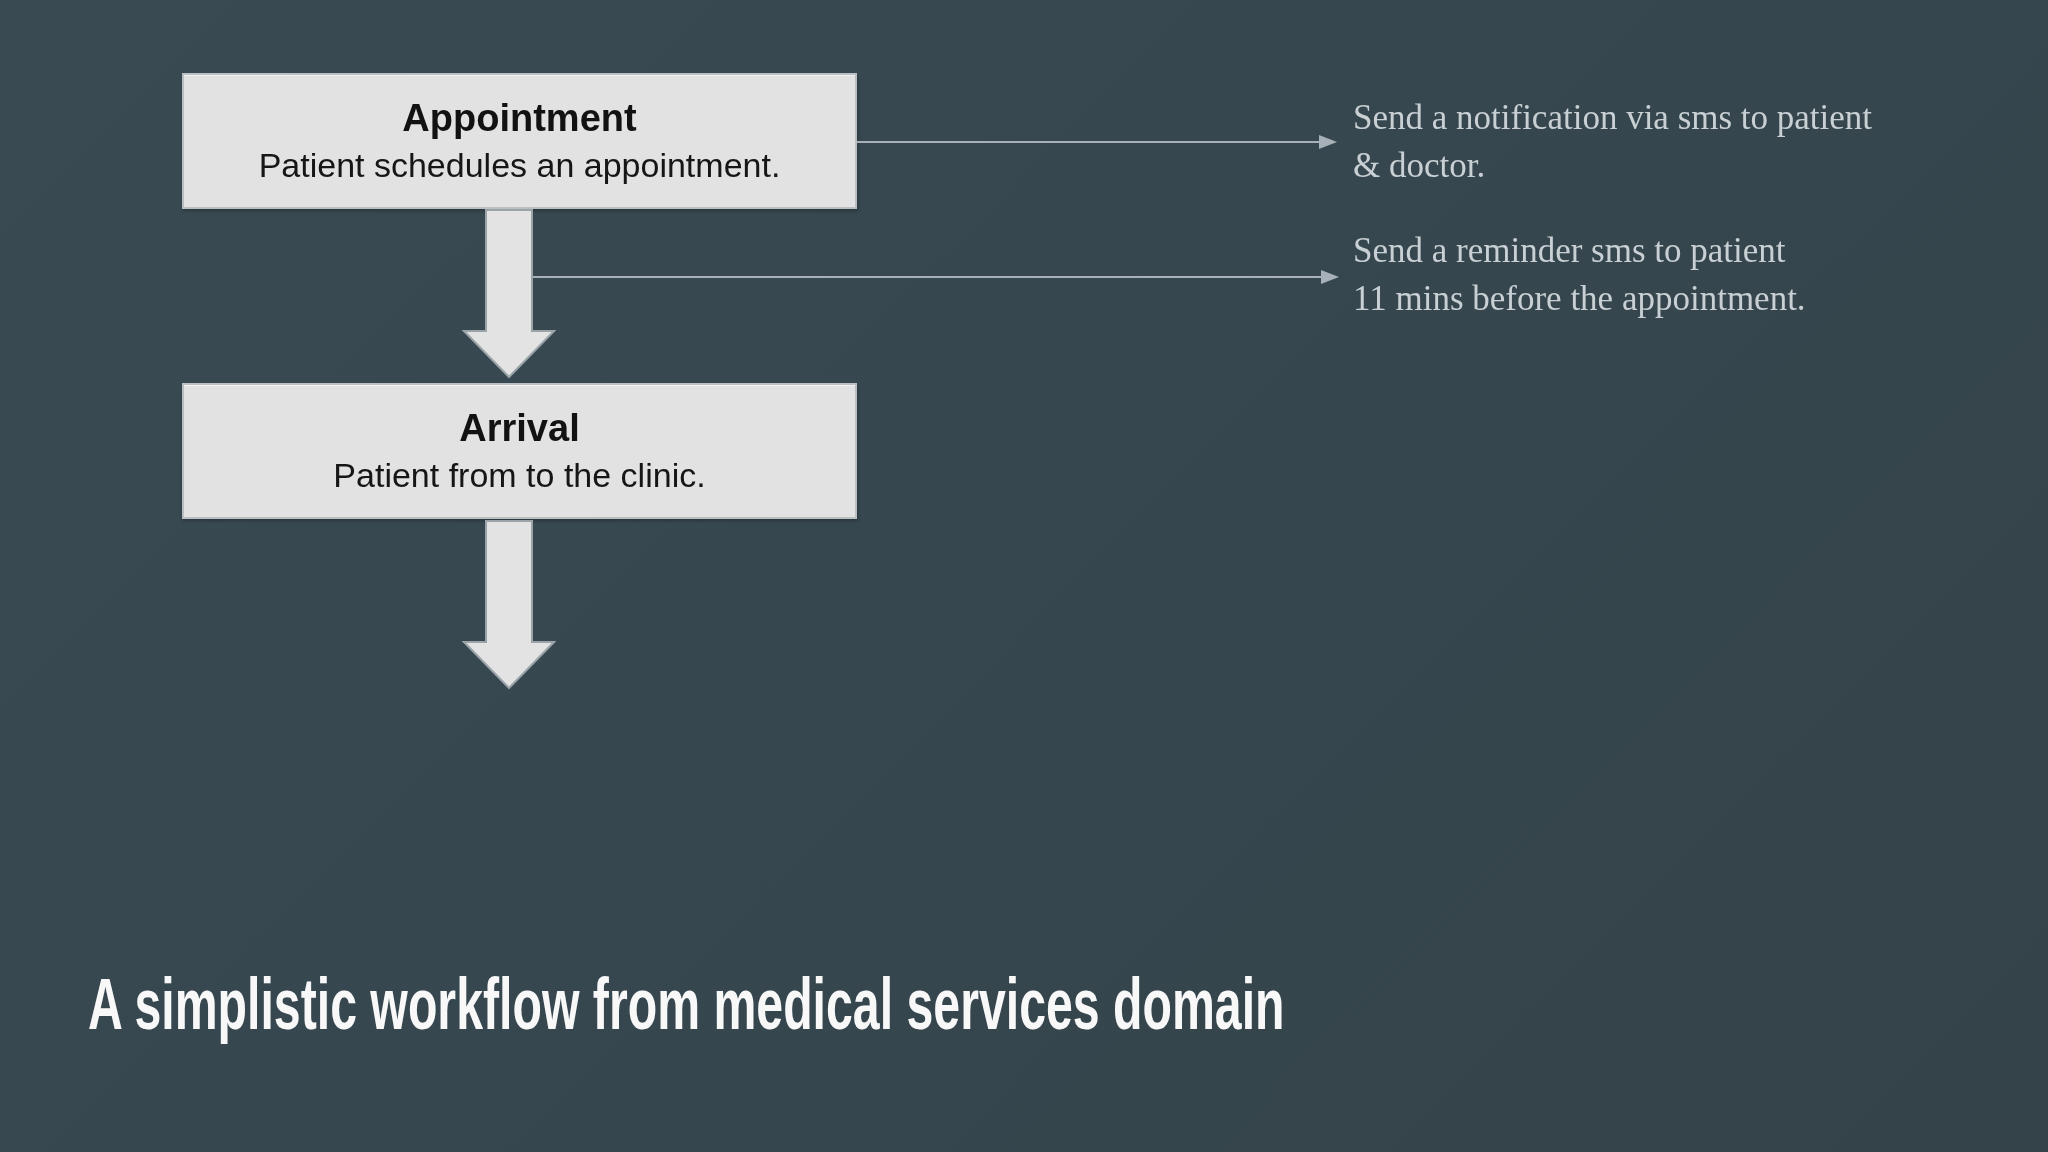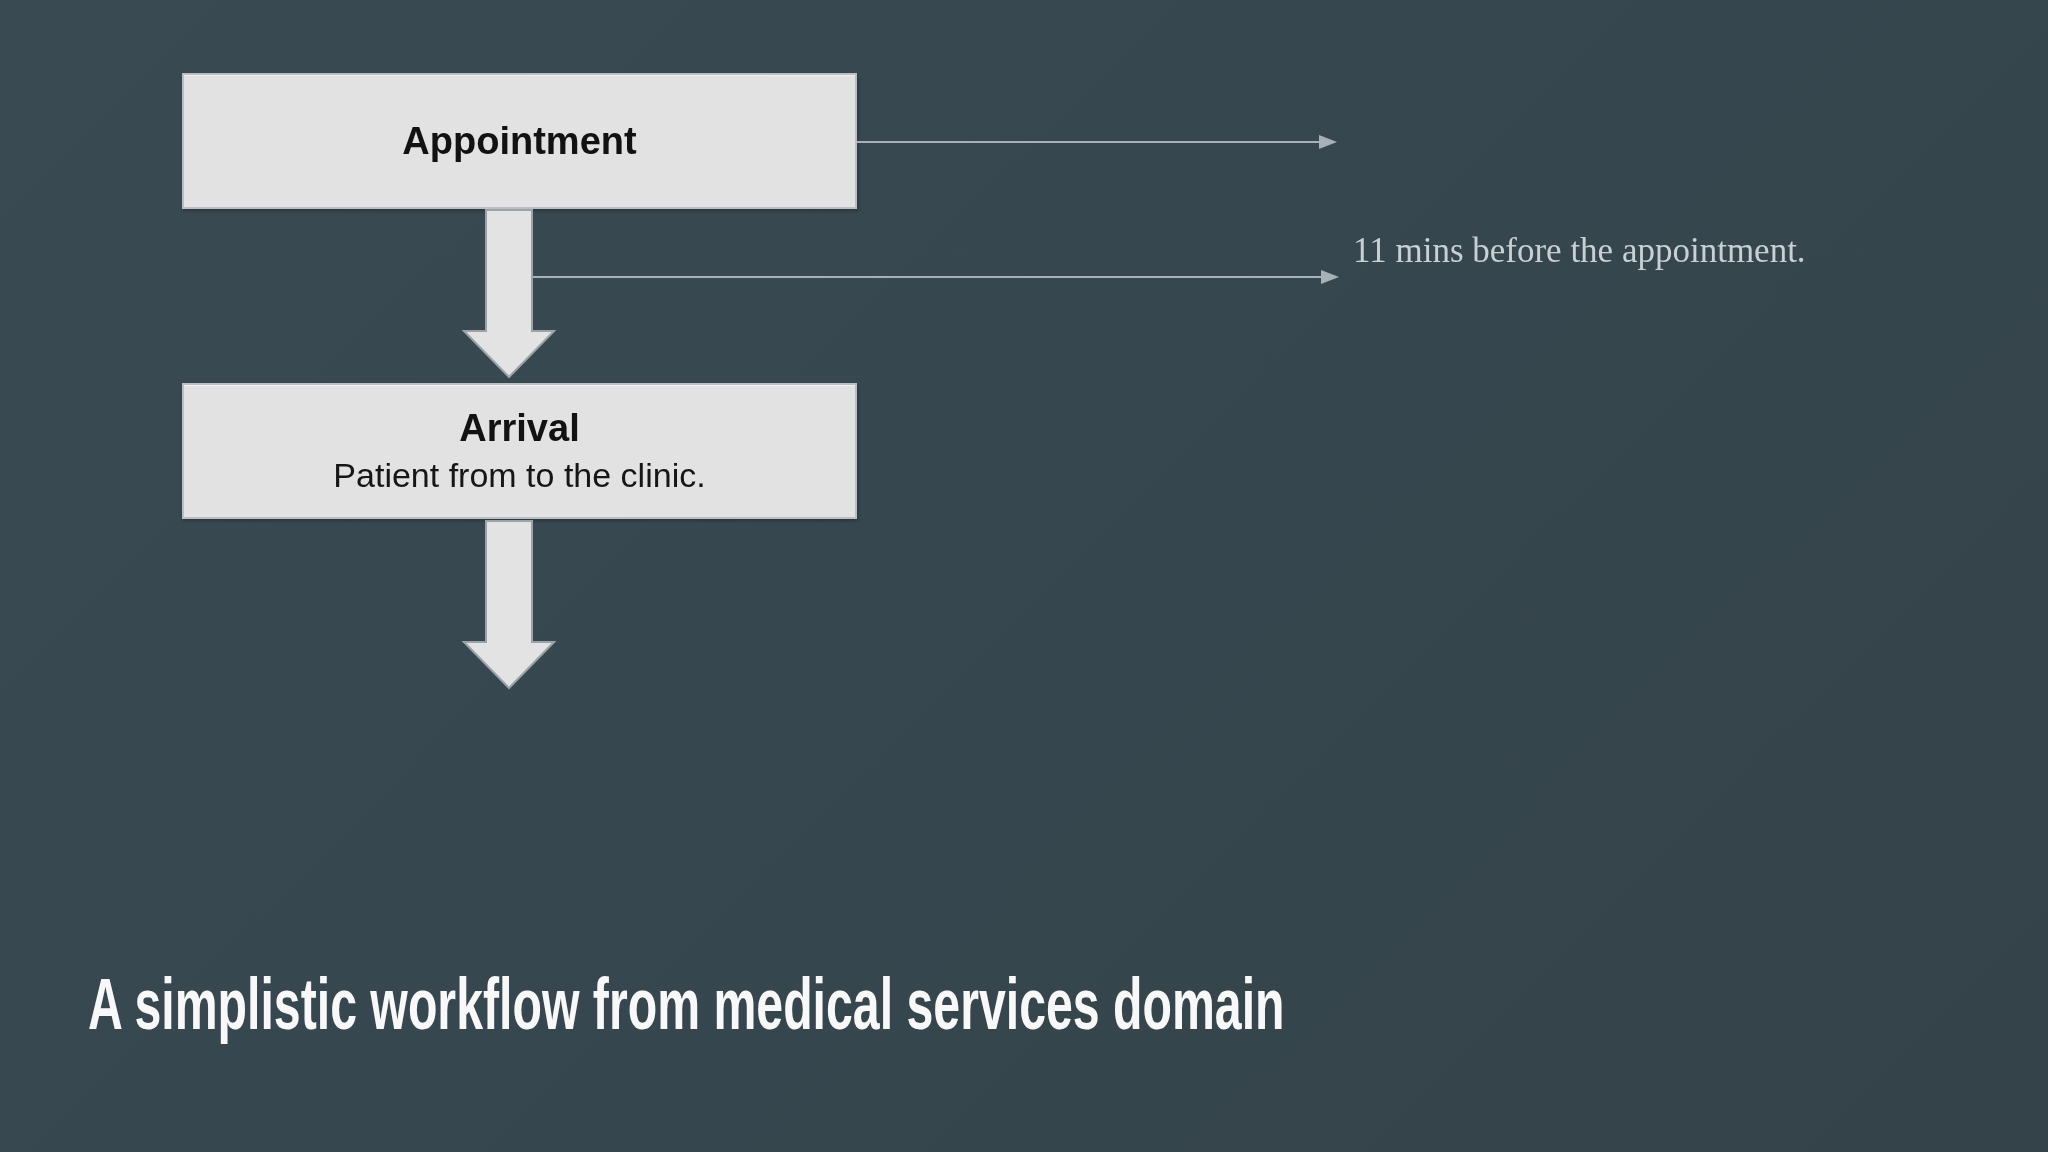--- a/index.html
+++ b/index.html
@@ -74,20 +74,21 @@
     line-height: 76px;
   }
 </style>
 </head>
 <body>
 
 <div id="canvas">
 
   <div class="node" style="top:73px">
     <div class="node-title">Appointment</div>
+    <div class="node-desc">Patient schedules an appointment.</div>
   </div>
 
   <svg class="block-arrow" style="top:209px" viewBox="0 0 94 170">
     <polygon points="24,1 70,1 70,122 92,122 47,168 2,122 24,122" fill="#e3e3e3" stroke="#9aa3a8" stroke-width="2"></polygon>
   </svg>
 
   <div class="node" style="top:383px">
     <div class="node-title">Arrival</div>
     <div class="node-desc">Patient from to the clinic.</div>
   </div>
@@ -100,20 +101,25 @@
   <svg class="thin-arrow" style="left:857px; top:128px" width="482" height="28">
     <line x1="0" y1="14" x2="462" y2="14" stroke="#a7b1b7" stroke-width="2"></line>
     <polygon points="462,7 480,14 462,21" fill="#a7b1b7"></polygon>
   </svg>
 
   <svg class="thin-arrow" style="left:533px; top:263px" width="808" height="28">
     <line x1="0" y1="14" x2="788" y2="14" stroke="#a7b1b7" stroke-width="2"></line>
     <polygon points="788,7 806,14 788,21" fill="#a7b1b7"></polygon>
   </svg>
 
+  <div class="annotation" style="top:94px">
+    <div>Send a notification via sms to patient</div>
+    <div>&amp; doctor.</div>
+  </div>
 
   <div class="annotation" style="top:227px">
+    <div>Send a reminder sms to patient</div>
     <div>11 mins before the appointment.</div>
   </div>
 
   <div class="caption">A simplistic workflow from medical services domain</div>
 
 </div>
 
 </body></html>

